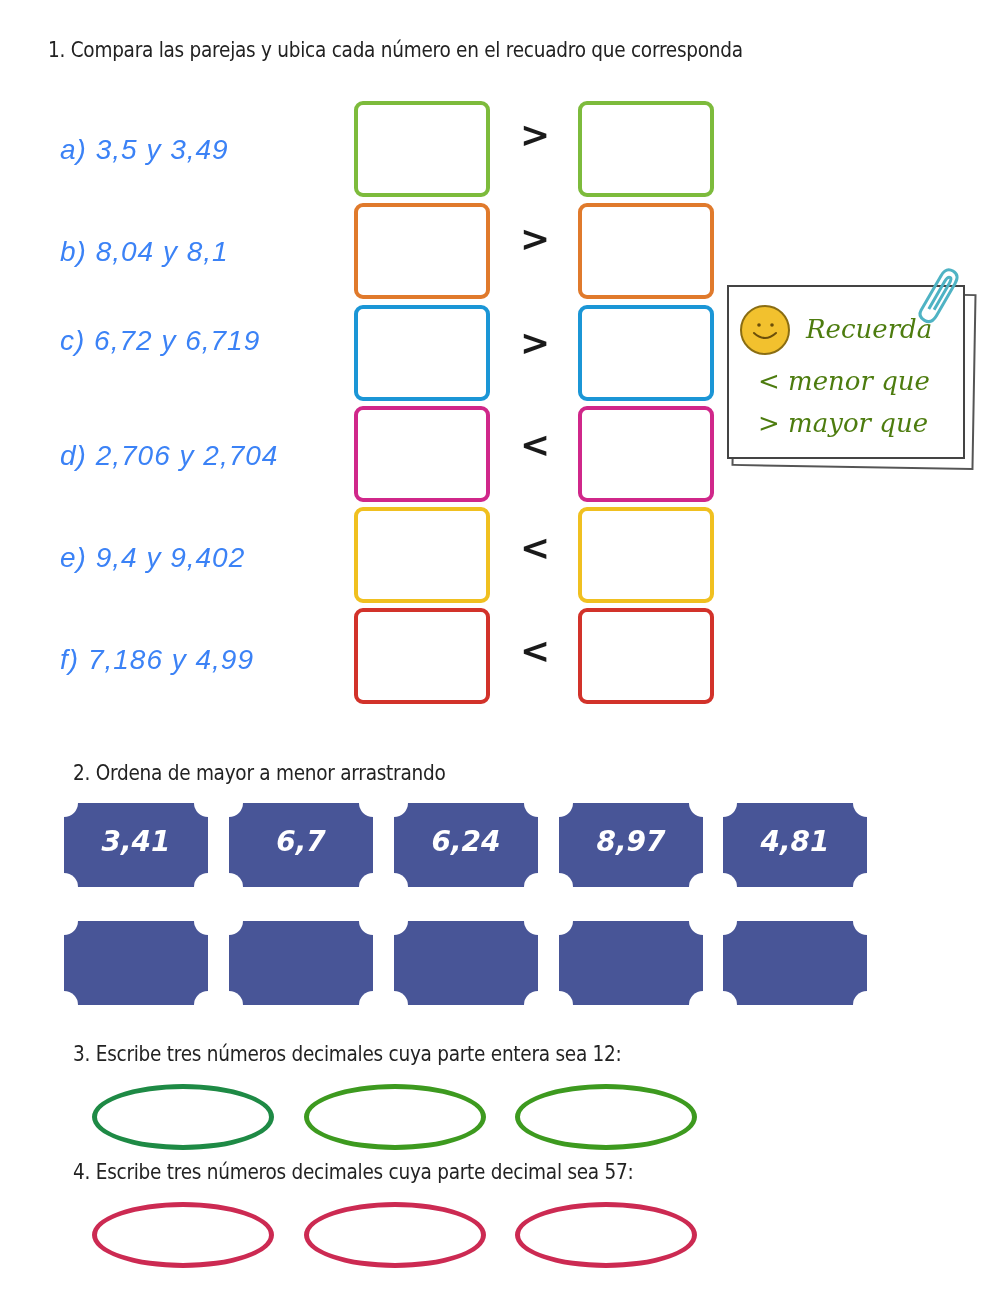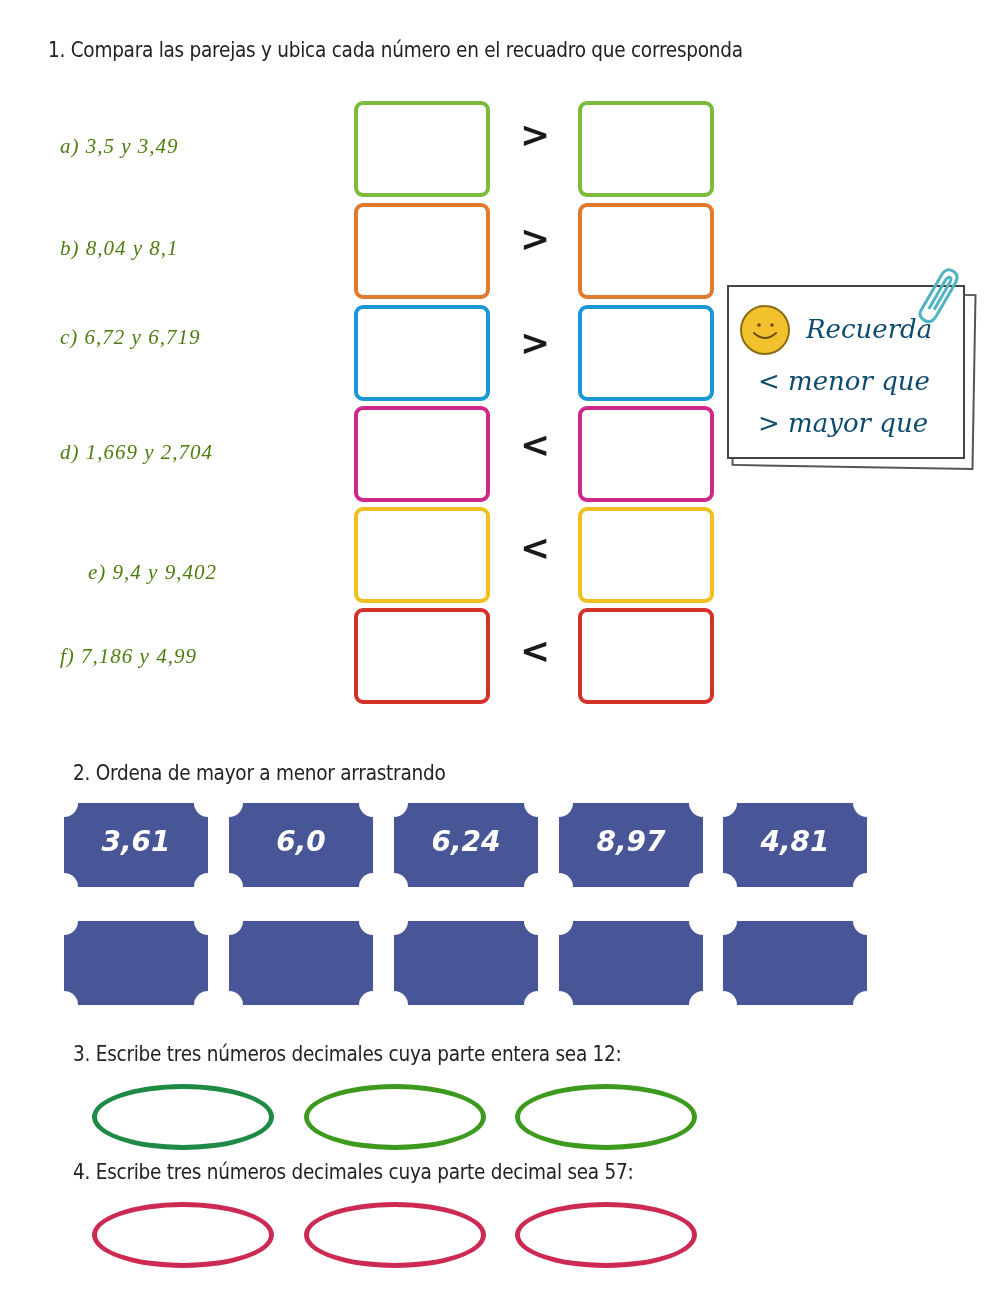--- a/index.html
+++ b/index.html
@@ -1,34 +1,34 @@
 <!DOCTYPE html>
 <html><head>
 <meta charset="utf-8">
 <style>
   html, body { margin:0; padding:0; background:#ffffff; }
   body { width:1000px; height:1293px; position:relative; overflow:hidden;
          font-family:"DejaVu Sans", sans-serif; color:#222; }
   .heading { position:absolute; font-family:"DejaVu Sans", sans-serif;
              font-size:21px; color:#222; white-space:nowrap; letter-spacing:-0.3px;
              transform:scaleX(0.88); transform-origin:left center; }
-  .pair-label { position:absolute; left:60px; font-family:Liberation Serif, serif;
-                font-style:italic; font-size:21px; color:#4d7c0f; white-space:nowrap; letter-spacing:1px; }
+  .pair-label { position:absolute; left:60px; font-family:Liberation Sans, sans-serif;
+                font-style:italic; font-size:28px; color:#3b82f6; white-space:nowrap; letter-spacing:1px; }
   .box { position:absolute; width:128px; height:88px; border:4px solid #7dbb3c;
          border-radius:9px; box-sizing:content-box; background:#fff; }
   .sign { position:absolute; left:515px; font-family:"DejaVu Sans", sans-serif;
           font-size:36px; font-weight:bold; color:#1a1a1a; width:40px; text-align:center; }
   .note-back { position:absolute; left:733px; top:292px; width:238px; height:172px;
                border:2px solid #555; background:#fff; transform:rotate(1deg); }
   .note { position:absolute; left:727px; top:285px; width:234px; height:170px;
           border:2px solid #444; background:#fff; }
   .smiley { position:absolute; left:740px; top:305px; width:50px; height:50px;
             border-radius:50%; background:#f2c12e; border:2px solid #8a6d12; box-sizing:border-box; }
   .script { position:absolute; font-family:"DejaVu Serif", serif; font-style:italic;
-            font-size:26px; color:#0c4a6e; white-space:nowrap; }
+            font-size:26px; color:#4d7c0f; white-space:nowrap; }
   .ticket { position:absolute; width:144px; height:84px; background:#485597; }
   .ticket::before, .ticket::after, .ticket .c1, .ticket .c2 { content:""; position:absolute;
             width:28px; height:28px; border-radius:50%; background:#fff; }
   .ticket::before { left:-14px; top:-14px; }
   .ticket::after { right:-14px; top:-14px; }
   .ticket .c1 { left:-14px; bottom:-14px; }
   .ticket .c2 { right:-14px; bottom:-14px; }
   .ticket-text { position:absolute; left:0; right:0; top:22px; text-align:center;
                  font-family:"DejaVu Sans", sans-serif; font-style:italic; font-weight:bold;
                  font-size:28px; color:#fff; }
@@ -48,26 +48,26 @@
 <div class="pair-label" style="top:236px;">b) 8,04  y  8,1</div>
 <div class="box" style="left:354px; top:203px; border-color:#e07a2c;"></div>
 <div class="sign" style="top:218px;">&gt;</div>
 <div class="box" style="left:578px; top:203px; border-color:#e07a2c;"></div>
 
 <div class="pair-label" style="top:325px;">c) 6,72  y  6,719</div>
 <div class="box" style="left:354px; top:305px; border-color:#1b96d6;"></div>
 <div class="sign" style="top:322px;">&gt;</div>
 <div class="box" style="left:578px; top:305px; border-color:#1b96d6;"></div>
 
-<div class="pair-label" style="top:440px;">d) 1,669  y  2,704</div>
+<div class="pair-label" style="top:440px;">d) 2,706  y  2,704</div>
 <div class="box" style="left:354px; top:406px; border-color:#d0278a;"></div>
 <div class="sign" style="top:424px;">&lt;</div>
 <div class="box" style="left:578px; top:406px; border-color:#d0278a;"></div>
 
-<div class="pair-label" style="top:560px;margin-left:28px;">e) 9,4  y  9,402</div>
+<div class="pair-label" style="top:542px;">e) 9,4  y  9,402</div>
 <div class="box" style="left:354px; top:507px; border-color:#f0c020;"></div>
 <div class="sign" style="top:527px;">&lt;</div>
 <div class="box" style="left:578px; top:507px; border-color:#f0c020;"></div>
 
 <div class="pair-label" style="top:644px;">f) 7,186  y  4,99</div>
 <div class="box" style="left:354px; top:608px; border-color:#d2322a;"></div>
 <div class="sign" style="top:630px;">&lt;</div>
 <div class="box" style="left:578px; top:608px; border-color:#d2322a;"></div>
 
 <div class="note-back"></div>
@@ -85,26 +85,26 @@
 </svg>
 <div class="script" style="left:806px; top:314px;">Recuerda</div>
 <div class="script" style="left:758px; top:366px;">&lt; menor que</div>
 <div class="script" style="left:758px; top:408px;">&gt; mayor que</div>
 
 <div class="heading" style="left:73px; top:761px;">2. Ordena de mayor a menor arrastrando</div>
 
 <div class="ticket" style="left:64px; top:803px;">
     <span class="c1"></span>
     <span class="c2"></span>
-    <div class="ticket-text">3,61</div>
+    <div class="ticket-text">3,41</div>
   </div>
 <div class="ticket" style="left:229px; top:803px;">
     <span class="c1"></span>
     <span class="c2"></span>
-    <div class="ticket-text">6,0</div>
+    <div class="ticket-text">6,7</div>
   </div>
 <div class="ticket" style="left:394px; top:803px;">
     <span class="c1"></span>
     <span class="c2"></span>
     <div class="ticket-text">6,24</div>
   </div>
 <div class="ticket" style="left:559px; top:803px;">
     <span class="c1"></span>
     <span class="c2"></span>
     <div class="ticket-text">8,97</div>

